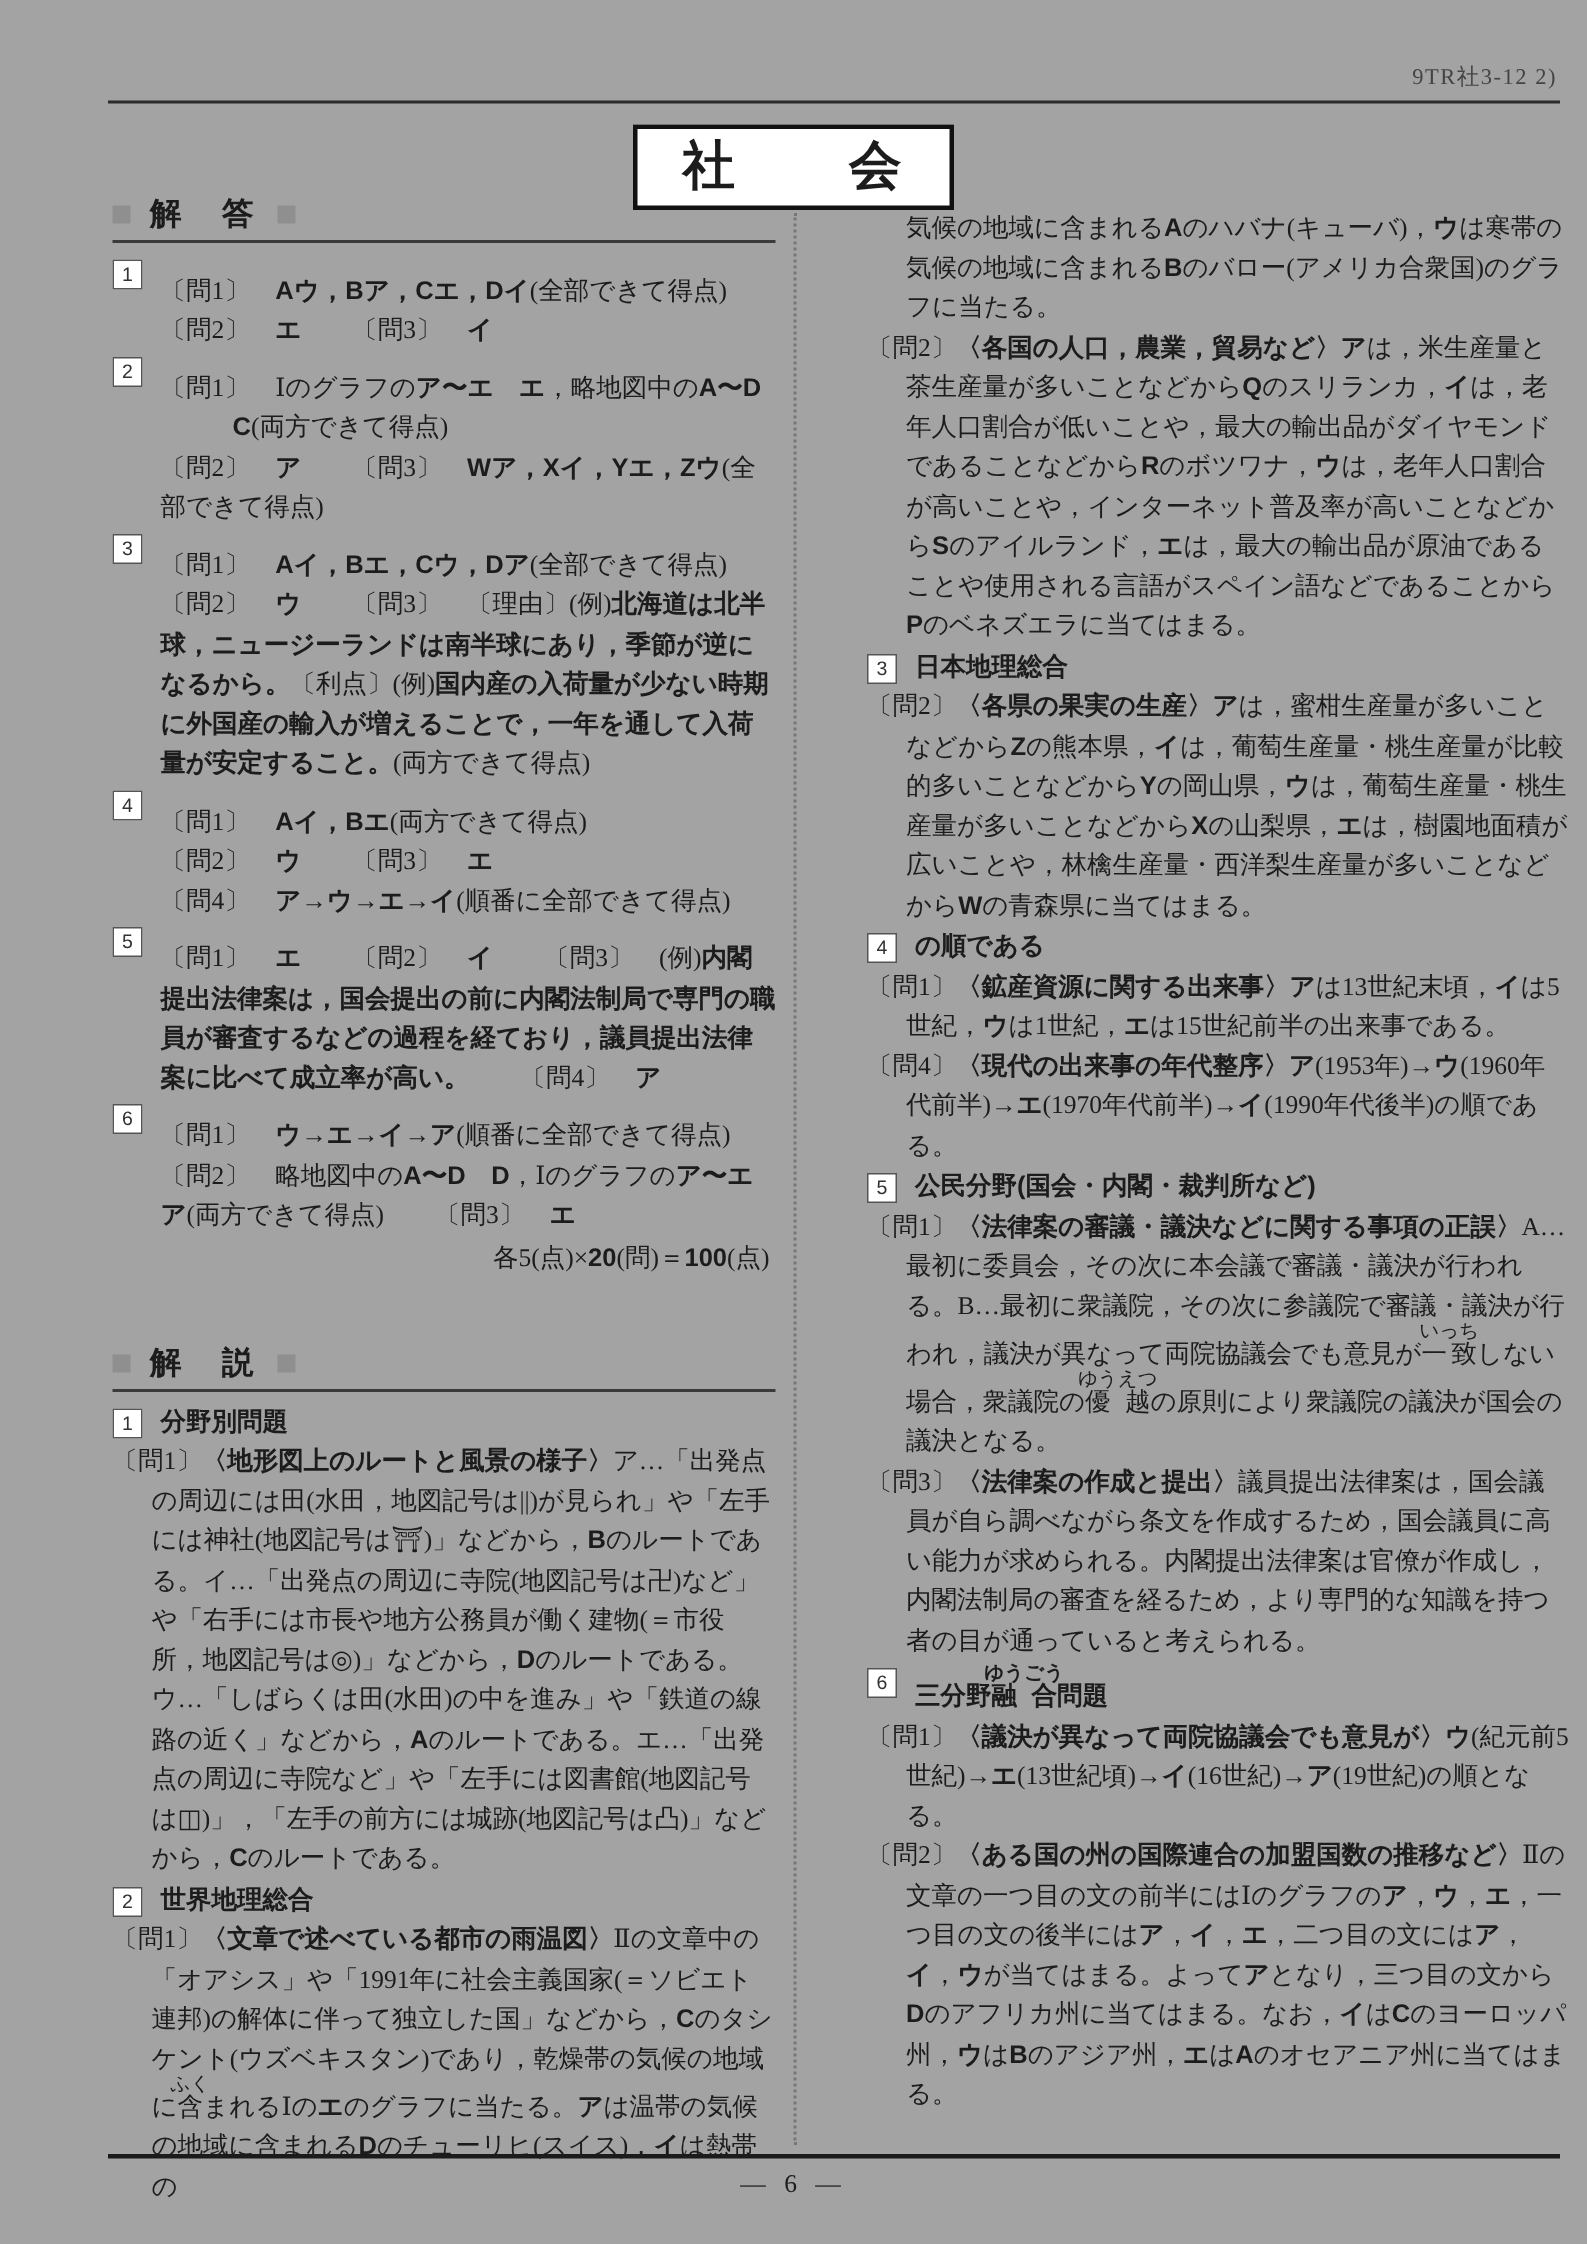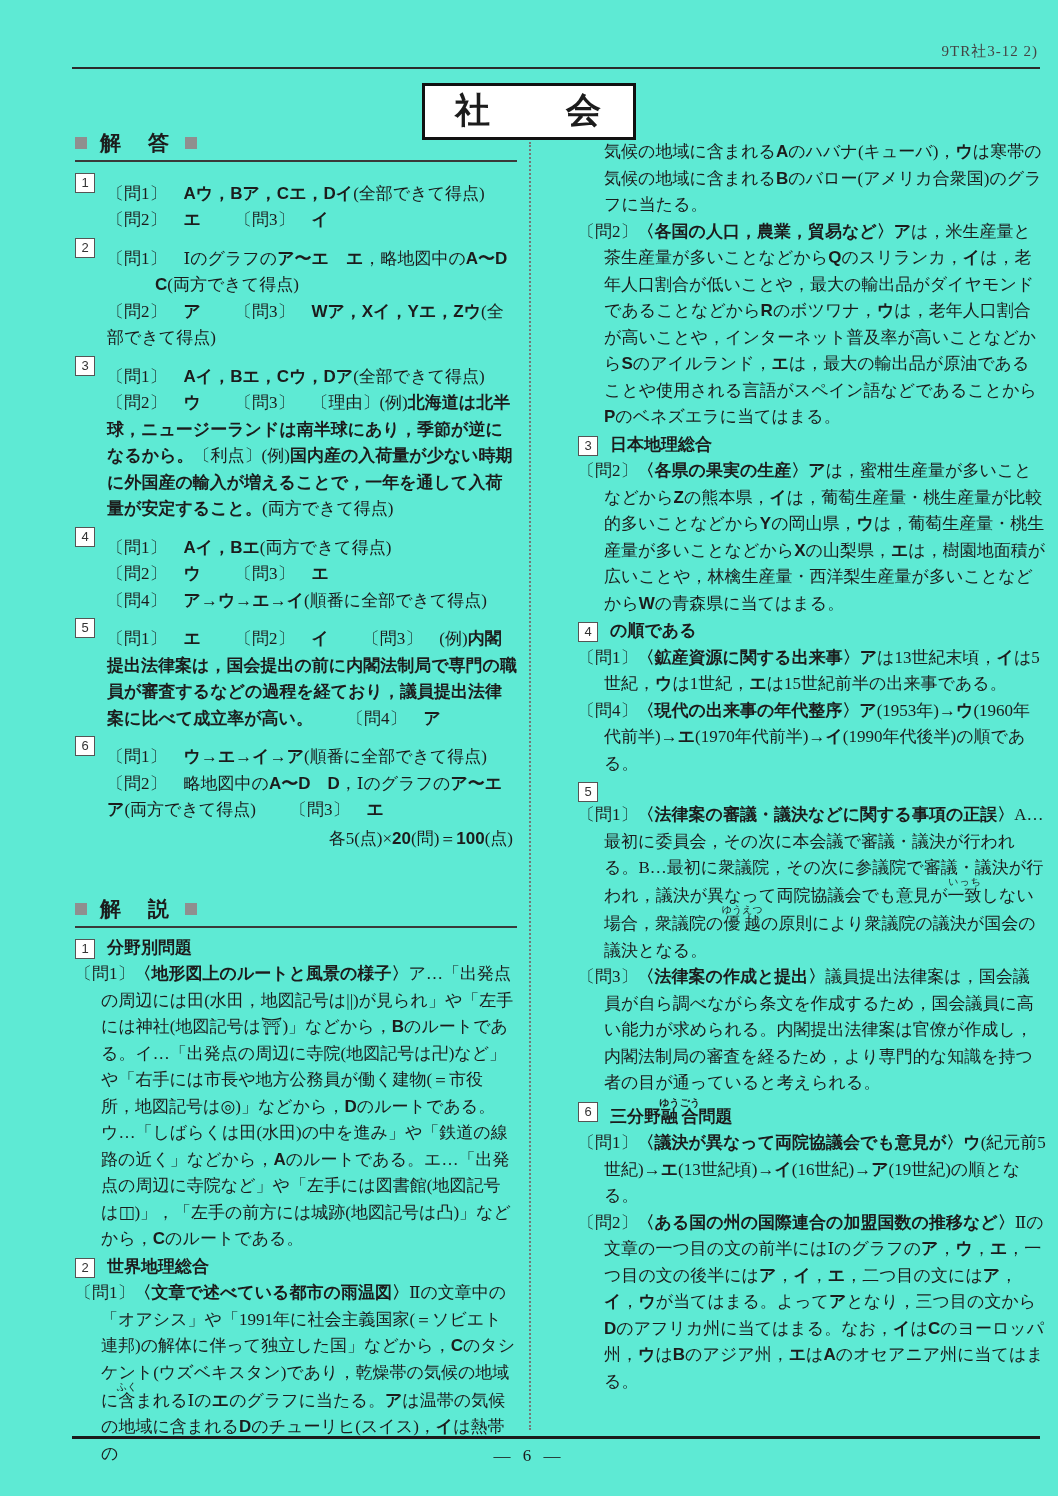--- a/index.html
+++ b/index.html
@@ -1,16 +1,16 @@
 <!DOCTYPE html>
 <html><head>
 <meta charset="utf-8">
 <style>
   html,body{margin:0;padding:0;background:#e8e8e8;}
-  .page{position:relative;width:1058px;height:1496px;background:#5eead4;overflow:hidden;
+  .page{position:relative;width:1058px;height:1496px;background:#a3a3a3;overflow:hidden;
         font-family:"Liberation Serif","DejaVu Serif",serif;color:#1c1c1c;}
   .doc-code{position:absolute;top:42px;right:20px;font-size:15px;color:#444;letter-spacing:1px;}
   .head-rule{position:absolute;top:67px;left:72px;width:968px;height:2px;background:#2b2b2b;}
   .title-box{position:absolute;top:83px;left:50%;transform:translateX(-50%);
              border:3px solid #111;padding:1px 30px 3px 30px;background:#fff;
              font-family:"Liberation Sans","DejaVu Sans",sans-serif;
              font-size:35px;font-weight:700;letter-spacing:2px;white-space:pre;}
   .divider{position:absolute;left:529px;top:142px;height:1288px;width:0;border-left:2px dotted #777;}
   .foot-rule{position:absolute;left:72px;top:1436px;width:968px;height:3px;background:#1b1b1b;}
   .page-num{position:absolute;top:1446px;left:0;width:100%;text-align:center;font-size:17px;letter-spacing:4px;}
@@ -36,21 +36,21 @@
   .mt-pts{margin-top:30px;}
   .mt-expl{margin-top:44px;}
 
   .sec-row{display:flex;align-items:flex-start;margin-top:1px;}
   .sec-row .ht{font-family:"Liberation Sans","DejaVu Sans",sans-serif;font-weight:700;}
   .xp{padding-left:26px;text-indent:-26px;}
   .xp-cont{padding-left:26px;text-indent:0;}
 
   .bb{font-family:"Liberation Sans","DejaVu Sans",sans-serif;font-weight:700;}
   ruby{ruby-position:over;}
-  rt{font-size:10px;letter-spacing:0;}
+  rt{font-size:13px;letter-spacing:0;}
 </style>
 </head>
 <body>
 
 <div class="page">
 
   <div class="doc-code">9TR社3-12 2)</div>
   <div class="head-rule"></div>
   <div class="title-box">社　　会</div>
   <div class="divider"></div>
@@ -148,20 +148,21 @@
 
     <div class="sec-row">
       <span class="nbox">4</span>
       <span class="ht"><span>の順である</span></span>
     </div>
     <div class="xp"><span>〔問1〕</span><span class="bb">〈鉱産資源に関する出来事〉ア</span><span>は13世紀末頃，</span><span class="bb">イ</span><span>は5世紀，</span><span class="bb">ウ</span><span>は1世紀，</span><span class="bb">エ</span><span>は15世紀前半の出来事である。</span></div>
     <div class="xp"><span>〔問4〕</span><span class="bb">〈現代の出来事の年代整序〉ア</span><span>(1953年)→</span><span class="bb">ウ</span><span>(1960年代前半)→</span><span class="bb">エ</span><span>(1970年代前半)→</span><span class="bb">イ</span><span>(1990年代後半)の順である。</span></div>
 
     <div class="sec-row">
       <span class="nbox">5</span>
+      <span class="ht"><span>公民分野(国会・内閣・裁判所など)</span></span>
     </div>
     <div class="xp"><span>〔問1〕</span><span class="bb">〈法律案の審議・議決などに関する事項の正誤〉</span><span>A…最初に委員会，その次に本会議で審議・議決が行われる。B…最初に衆議院，その次に参議院で審議・議決が行われ，議決が異なって両院協議会でも意見が</span><ruby>一致<rt>いっち</rt></ruby><span>しない場合，衆議院の</span><ruby>優越<rt>ゆうえつ</rt></ruby><span>の原則により衆議院の議決が国会の議決となる。</span></div>
     <div class="xp"><span>〔問3〕</span><span class="bb">〈法律案の作成と提出〉</span><span>議員提出法律案は，国会議員が自ら調べながら条文を作成するため，国会議員に高い能力が求められる。内閣提出法律案は官僚が作成し，内閣法制局の審査を経るため，より専門的な知識を持つ者の目が通っていると考えられる。</span></div>
 
     <div class="sec-row">
       <span class="nbox">6</span>
       <span class="ht"><span>三分野</span><ruby>融合<rt>ゆうごう</rt></ruby><span>問題</span></span>
     </div>
     <div class="xp"><span>〔問1〕</span><span class="bb">〈議決が異なって両院協議会でも意見が〉ウ</span><span>(紀元前5世紀)→</span><span class="bb">エ</span><span>(13世紀頃)→</span><span class="bb">イ</span><span>(16世紀)→</span><span class="bb">ア</span><span>(19世紀)の順となる。</span></div>
     <div class="xp"><span>〔問2〕</span><span class="bb">〈ある国の州の国際連合の加盟国数の推移など〉</span><span>Ⅱの文章の一つ目の文の前半にはⅠのグラフの</span><span class="bb">ア</span><span>，</span><span class="bb">ウ</span><span>，</span><span class="bb">エ</span><span>，一つ目の文の後半には</span><span class="bb">ア</span><span>，</span><span class="bb">イ</span><span>，</span><span class="bb">エ</span><span>，二つ目の文には</span><span class="bb">ア</span><span>，</span><span class="bb">イ</span><span>，</span><span class="bb">ウ</span><span>が当てはまる。よって</span><span class="bb">ア</span><span>となり，三つ目の文から</span><span class="bb">D</span><span>のアフリカ州に当てはまる。なお，</span><span class="bb">イ</span><span>は</span><span class="bb">C</span><span>のヨーロッパ州，</span><span class="bb">ウ</span><span>は</span><span class="bb">B</span><span>のアジア州，</span><span class="bb">エ</span><span>は</span><span class="bb">A</span><span>のオセアニア州に当てはまる。</span></div>

